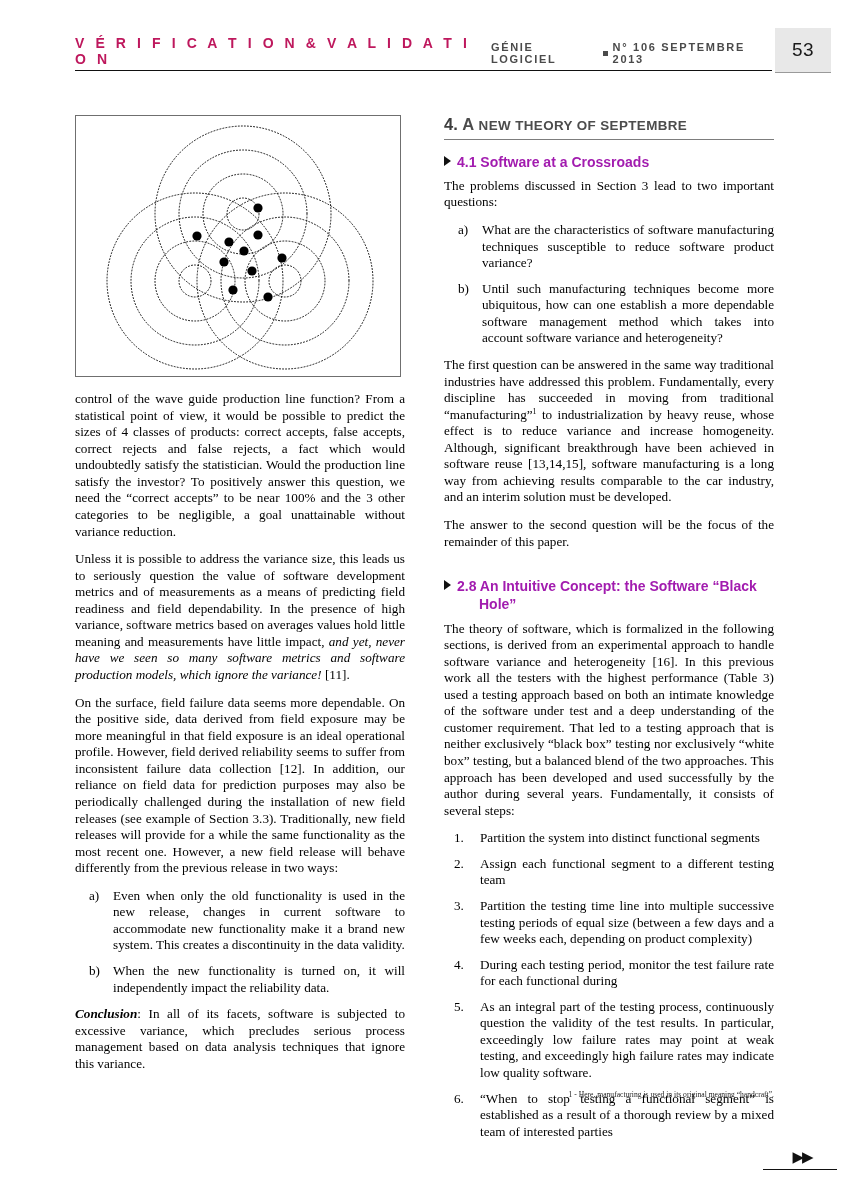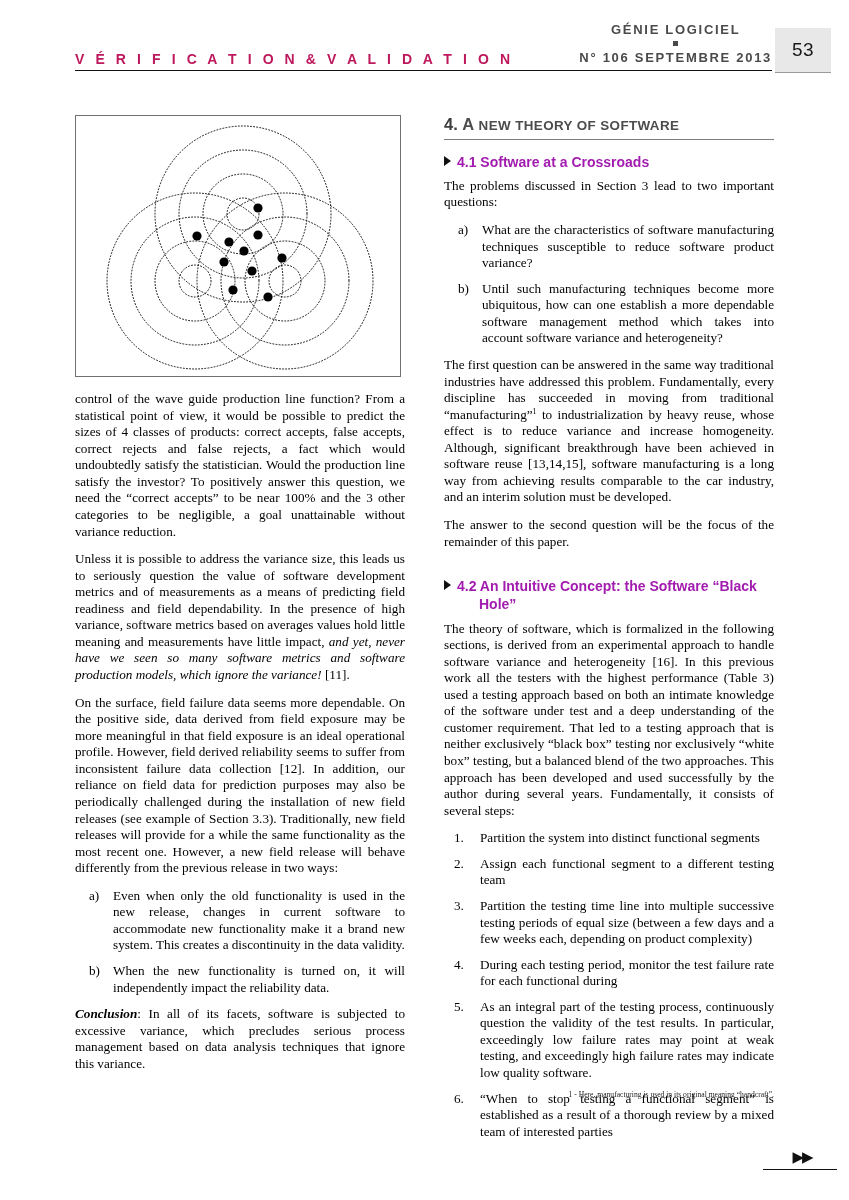--- a/index.html
+++ b/index.html
@@ -39,29 +39,28 @@
   .runhead-left {
     font-family: "Liberation Sans", sans-serif;
     font-size: 14px;
     font-weight: 600;
     letter-spacing: 3.6px;
     color: #be185d;
     padding-bottom: 3px;
   }
   .runhead-right {
     font-family: "Liberation Sans", sans-serif;
-    font-size: 13px;
+    font-size: 11px;
     font-weight: 600;
     letter-spacing: 1.7px;
     color: #4a4a4a;
     padding-bottom: 5px;
     display: flex;
     align-items: center;
     gap: 4px;
-    flex-direction: column;
   }
   .runhead-sep {
     display: inline-block;
     width: 5px;
     height: 5px;
     background: #4a4a4a;
     margin: 0 1px;
   }
 
   .pagenum {
@@ -313,21 +312,21 @@
       <span class="bi">Conclusion</span><span>: In all of its facets, software is subjected to excessive variance, which precludes serious process management based on data analysis techniques that ignore this variance.</span>
     </p>
 
   </div>
 
   <div class="col col-right">
 
     <div class="h1sec">
       <span class="num">4.</span>
       <span class="big">A</span>
-      <span class="smallcaps">NEW THEORY OF SOFTWARE</span>
+      <span class="smallcaps">NEW THEORY OF SEPTEMBRE</span>
     </div>
 
     <div class="h2sec">
       <span class="arrow"></span>
       <span>4.1 Software at a Crossroads</span>
     </div>
 
     <p class="body">The problems discussed in Section 3 lead to two important questions:</p>
 
     <ol class="lettered">
@@ -344,21 +343,21 @@
     <p class="body">
       <span>The first question can be answered in the same way traditional industries have addressed this problem. Fundamentally, every discipline has succeeded in moving from traditional “manufacturing”</span><sup>1</sup><span> to industrialization by heavy reuse, whose effect is to reduce variance and increase homogeneity. Although, significant breakthrough have been achieved in software reuse [13,14,15], software manufacturing is a long way from achieving results comparable to the car industry, and an interim solution must be developed.</span>
     </p>
 
     <p class="body">The answer to the second question will be the focus of the remainder of this paper.</p>
 
     <div class="h2spacer"></div>
 
     <div class="h2sec two-line">
       <span class="arrow"></span>
-      <span>4.2 An Intuitive Concept: the Software “Black</span>
+      <span>2.8 An Intuitive Concept: the Software “Black</span>
       <span class="cont">Hole”</span>
     </div>
 
     <p class="body">The theory of software, which is formalized in the following sections, is derived from an experimental approach to handle software variance and heterogeneity [16]. In this previous work all the testers with the highest performance (Table 3) used a testing approach based on both an intimate knowledge of the software under test and a deep understanding of the customer requirement. That led to a testing approach that is neither exclusively “black box” testing nor exclusively “white box” testing, but a balanced blend of the two approaches. This approach has been developed and used successfully by the author during several years. Fundamentally, it consists of several steps:</p>
 
     <ol class="numbered">
       <li>
         <span class="marker">1.</span>
         <span>Partition the system into distinct functional segments</span>
       </li>

